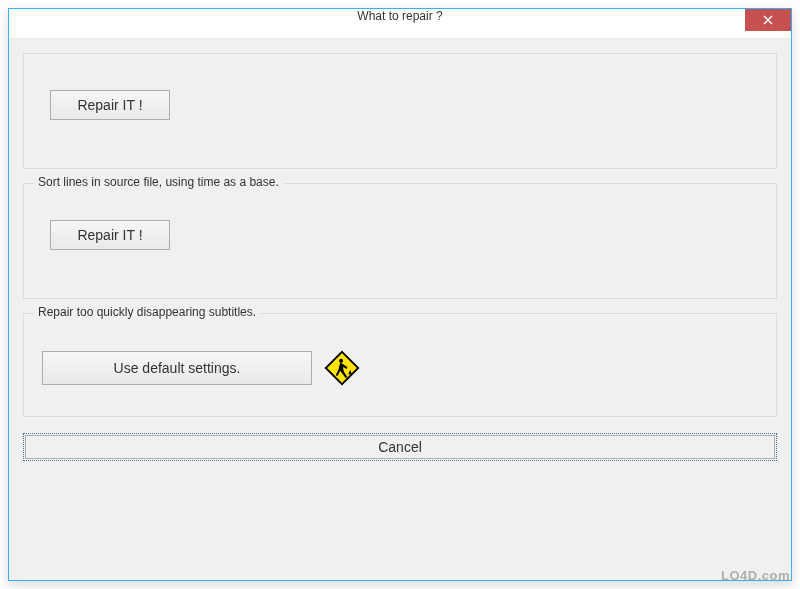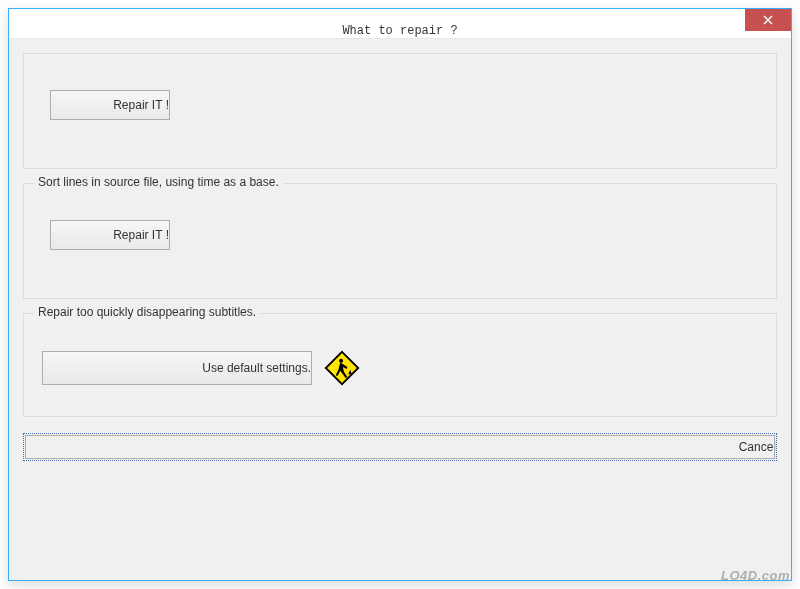--- a/index.html
+++ b/index.html
@@ -23,25 +23,24 @@
       width: 784px;
       height: 573px;
       border: 1px solid #39aeff;
       background: #ffffff;
       box-shadow: 0 4px 12px rgba(0,0,0,0.15);
     }
     .titlebar {
       height: 30px;
       background: #ffffff;
       display: flex;
-      align-items: flex-end;
+      align-items: flex-start;
       justify-content: center;
       position: relative;
       border-bottom: 1px solid #e8e8e8;
-      font-family: Liberation Mono, monospace;
     }
     .titlebar-title {
       font-size: 12px;
       color: #333;
     }
     .close-btn {
       position: absolute;
       right: 0;
       top: 0;
       width: 46px;
@@ -78,25 +77,25 @@
       left: 10px;
       background: #f0f0f0;
       padding: 0 4px;
       font-size: 12px;
       color: #333;
     }
     .btn {
       background: linear-gradient(#f6f6f6, #e9e9e9);
       border: 1px solid #adadad;
       font-family: inherit;
-      font-size: 12px;
+      font-size: 14px;
       color: #333;
       height: 30px;
       cursor: pointer;
-      text-align: right;
+      text-align: center;
     }
     .btn-repair {
       width: 120px;
       margin-top: 22px;
       margin-left: 8px;
     }
     .subtitle-row {
       display: flex;
       align-items: center;
       margin-top: 22px;
@@ -121,21 +120,20 @@
       border: 1px dotted #4a6fb5;
       outline: 1px solid #adadad;
       outline-offset: -3px;
     }
     .watermark {
       position: absolute;
       right: 10px;
       bottom: 6px;
       font-size: 13px;
       font-weight: 600;
-      font-style: italic;
       color: rgba(120,120,120,0.55);
       letter-spacing: 0.5px;
       pointer-events: none;
     }
   </style>
 </head>
 <body>
 
 <div class="window">
 

